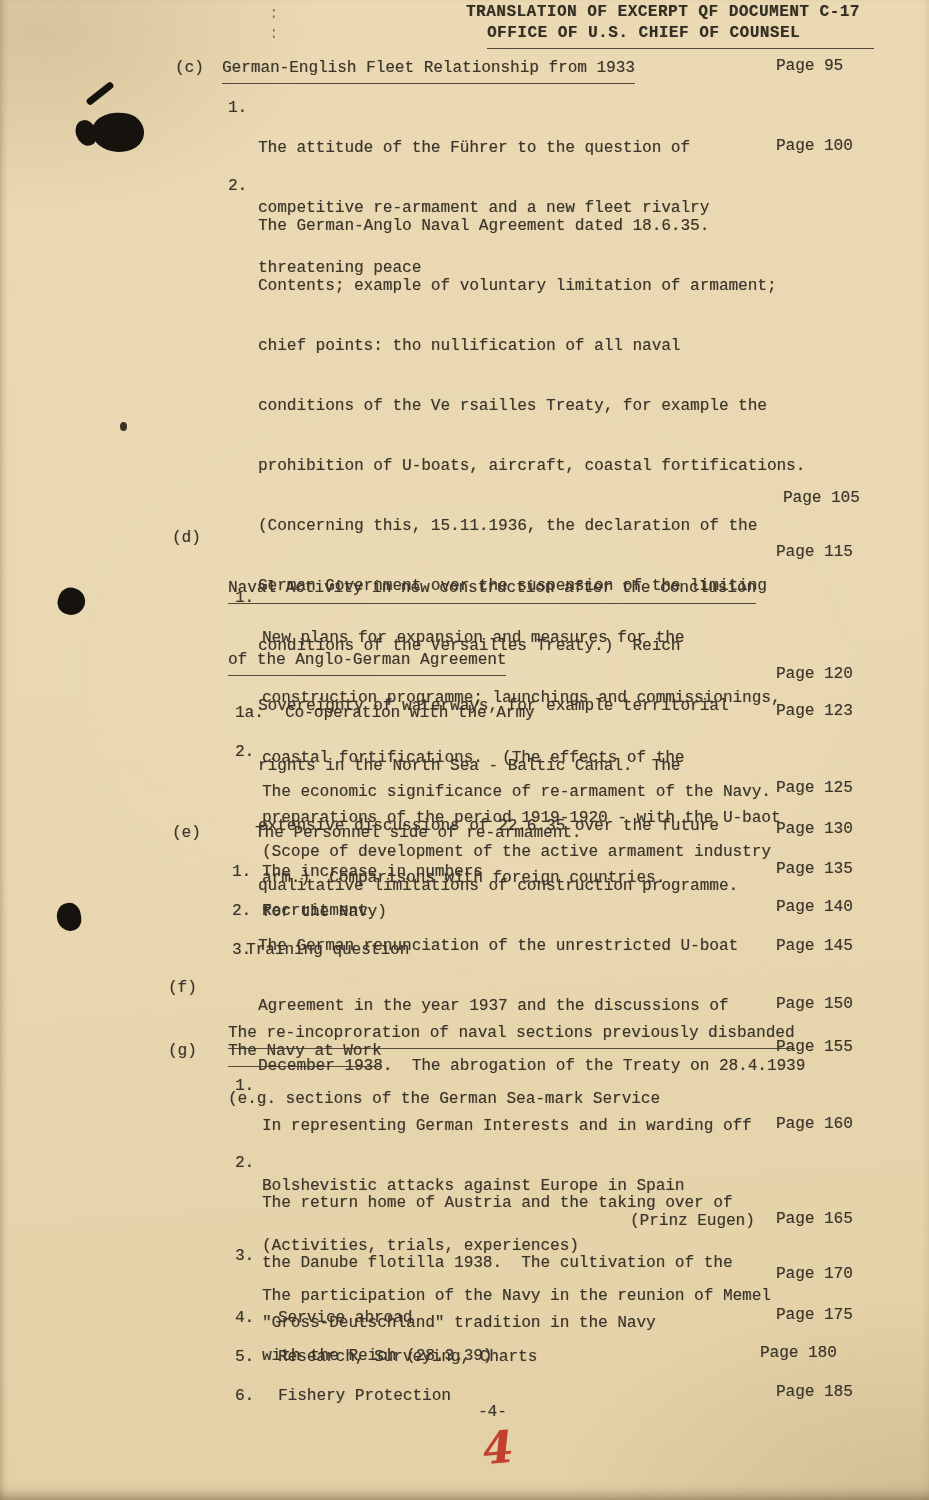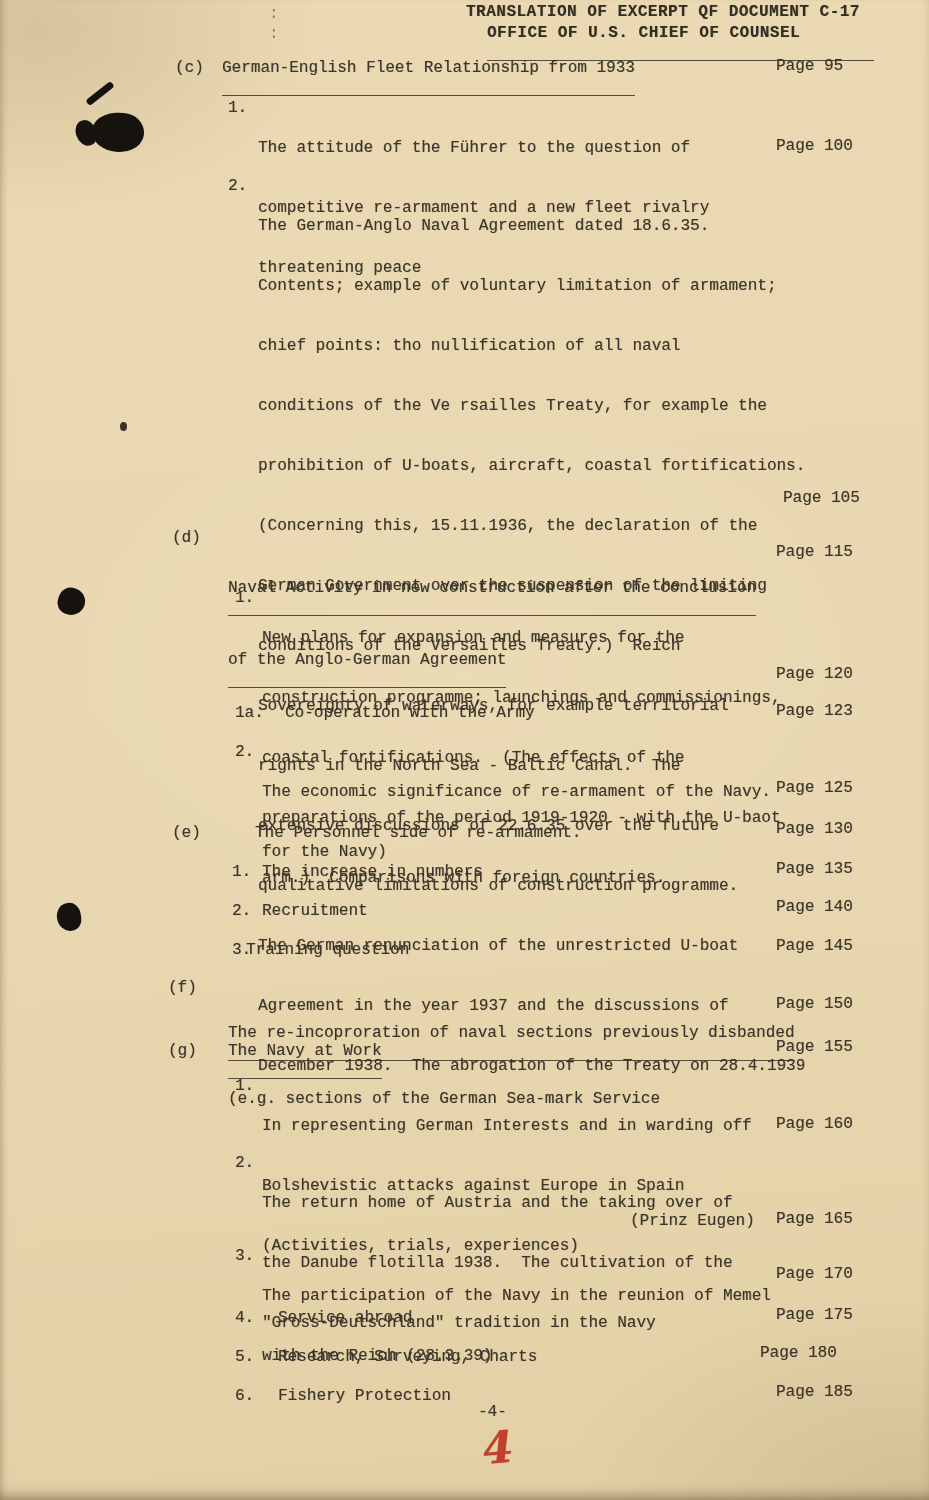--- a/index.html
+++ b/index.html
@@ -15,21 +15,21 @@
       radial-gradient(ellipse 400px 260px at 4% 2%, rgba(110,85,45,.16), transparent 70%),
       radial-gradient(ellipse 500px 300px at 98% 100%, rgba(110,85,45,.14), transparent 70%),
       radial-gradient(ellipse 700px 500px at 50% 45%, rgba(255,248,225,.10), transparent 70%),
       linear-gradient(176deg,#ead9b2 0%,#e8d7b0 55%,#e3d0a6 100%);
     box-shadow:inset 0 -10px 14px -7px rgba(70,50,20,.5), inset 6px 0 10px -7px rgba(70,50,20,.35);
   }
   .t{position:absolute;white-space:pre;text-shadow:.4px .4px .7px rgba(59,53,43,.45);}
   .blk{position:absolute;white-space:pre;text-shadow:.4px .4px .7px rgba(59,53,43,.45);}
   .blk .ln{height:20px;}
   .hdr{font-weight:700;letter-spacing:.5px;color:#332e24;}
-  .u{border-bottom:1.7px solid rgba(56,50,40,.85);padding-bottom:18px;}
+  .u{border-bottom:1.7px solid rgba(56,50,40,.85);padding-bottom:6px;}
   .pg{position:absolute;white-space:pre;text-shadow:.4px .4px .7px rgba(59,53,43,.45);}
   .stain{position:absolute;background:#16130e;}
   .handnum{
     position:absolute;
     font-family:"DejaVu Serif",serif;font-style:italic;font-weight:700;
     color:#c23f2e;font-size:44px;transform:rotate(-5deg);
     text-shadow:0 0 1px rgba(194,63,46,.6);
   }
   .artifact{position:absolute;color:rgba(59,53,43,.55);}
 </style>
@@ -98,20 +98,21 @@
   </div>
   <div class="pg" style="left:776px;top:664px;">Page 120</div>
 
   <div class="t" style="left:235px;top:703px;">1a.</div>
   <div class="t" style="left:285px;top:703px;">Co-operation with the Army</div>
   <div class="pg" style="left:776px;top:701px;">Page 123</div>
 
   <div class="t" style="left:235px;top:742px;">2.</div>
   <div class="blk" style="left:262px;top:742px;">
     <div class="ln">The economic significance of re-armament of the Navy.</div>
+    <div class="ln">(Scope of development of the active armament industry</div>
     <div class="ln">for the Navy)</div>
   </div>
   <div class="pg" style="left:776px;top:778px;">Page 125</div>
 
   <div class="t" style="left:172px;top:823px;">(e)</div>
   <div class="t" style="left:228px;top:823px;margin-left:27px;">The Personnel side of re-armament.</div>
   <div class="pg" style="left:776px;top:819px;">Page 130</div>
 
   <div class="t" style="left:232px;top:862px;">1.</div>
   <div class="t" style="left:262px;top:862px;">The increase in numbers</div>

